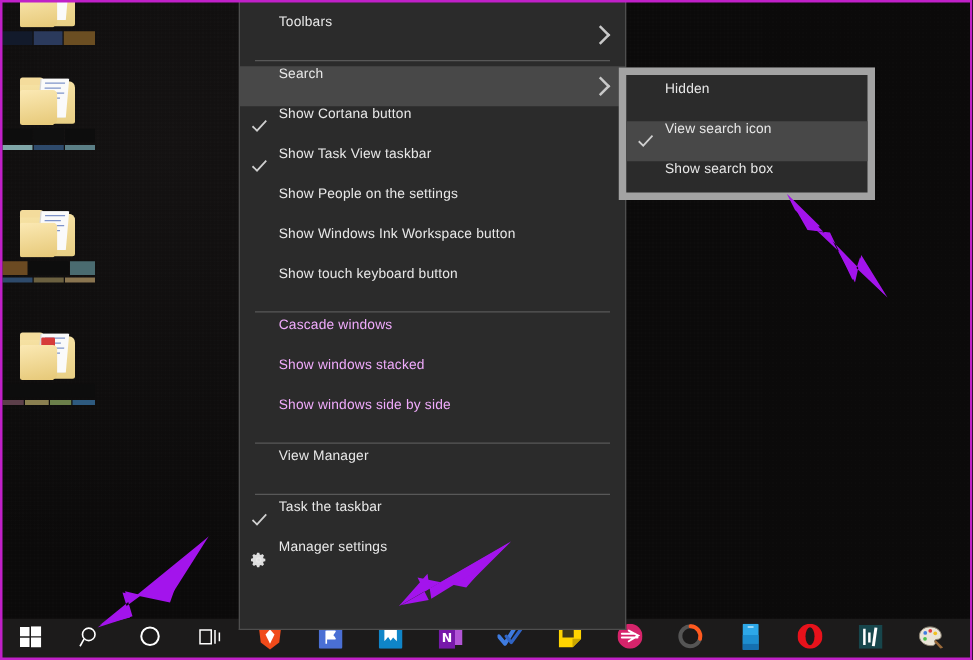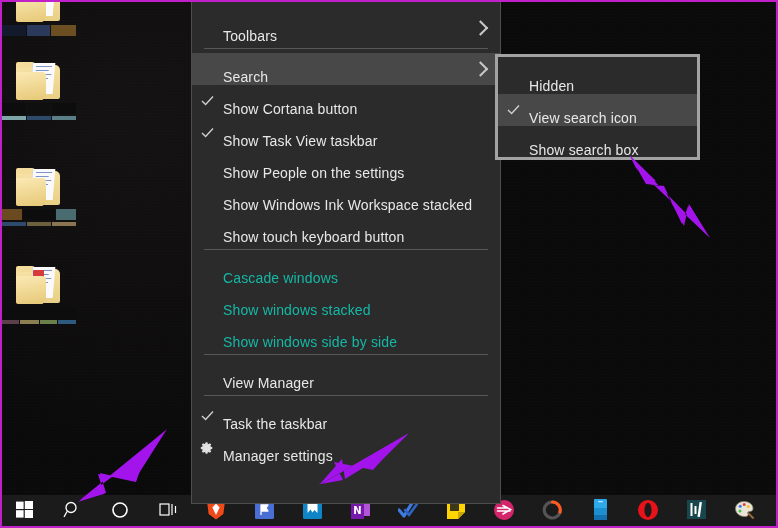--- a/index.html
+++ b/index.html
@@ -78,48 +78,48 @@
   
   #ctx-menu{
     position:absolute;left:191px;top:0;width:310px;height:504px;
     background:#2b2b2b;
     border:1px solid #4e4e4e;
     border-top:none;
     box-sizing:border-box;
     z-index:30;
   }
   .mi{
-    position:relative;height:32px;display:flex;align-items:flex-end;
-    color:#e8e8e8;font-size:14px;letter-spacing:.15px;
+    position:relative;height:32px;display:flex;align-items:flex-start;
+    color:#e8e8e8;font-size:11px;letter-spacing:.15px;
     padding-left:31px;cursor:default;
   }
   .mi.chk{}
   .mi .tick{
     position:absolute;left:9px;top:50%;transform:translateY(-50%);
     width:13px;height:13px;
   }
   .mi .tick svg{display:block;}
   .mi .gear{
     position:absolute;left:8px;top:50%;transform:translateY(-50%);
     width:14px;height:14px;
   }
   .mi .chev{
     position:absolute;right:14px;top:50%;transform:translateY(-50%);
     width:9px;height:9px;
     border-right:2px solid #c9c9c9;border-top:2px solid #c9c9c9;
     transform:translateY(-50%) rotate(45deg);
   }
   .mi.sel{background:#484848;}
-  .mi.dis{color:#14b8a6;}
+  .mi.dis{color:#f0abfc;}
   .sep{height:1px;background:#585858;margin:4px 12px;}
 
   
   #sub-menu{
     position:absolute;left:495px;top:54px;width:205px;height:106px;
-    background:#2b2b2b;border:3px solid #a3a3a3;
+    background:#2b2b2b;border:6px solid #a3a3a3;
     box-sizing:border-box;z-index:40;
     padding-top:5px;
   }
   #sub-menu .mi{height:32px;}
 
   
   #taskbar{
     position:absolute;left:0;bottom:0;width:778px;height:33px;
     background:#1c1b1b;
     display:flex;align-items:center;
@@ -257,21 +257,21 @@
         </svg>
     </span>
     <span>Show Task View taskbar</span>
   </div>
 
   <div class="mi">
     <span>Show People on the settings</span>
   </div>
 
   <div class="mi">
-    <span>Show Windows Ink Workspace stacked</span>
+    <span>Show Windows Ink Workspace button</span>
   </div>
 
   <div class="mi">
     <span>Show touch keyboard button</span>
   </div>
 
   <div class="sep"></div>
 
   <div class="mi dis">
     <span>Cascade windows</span>

